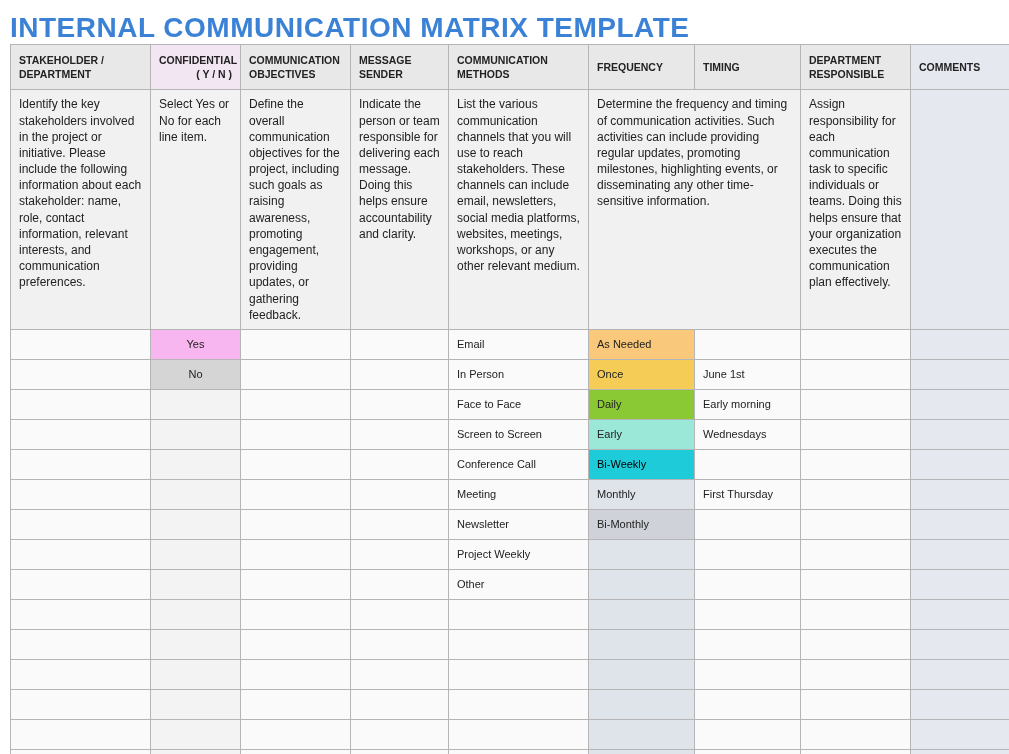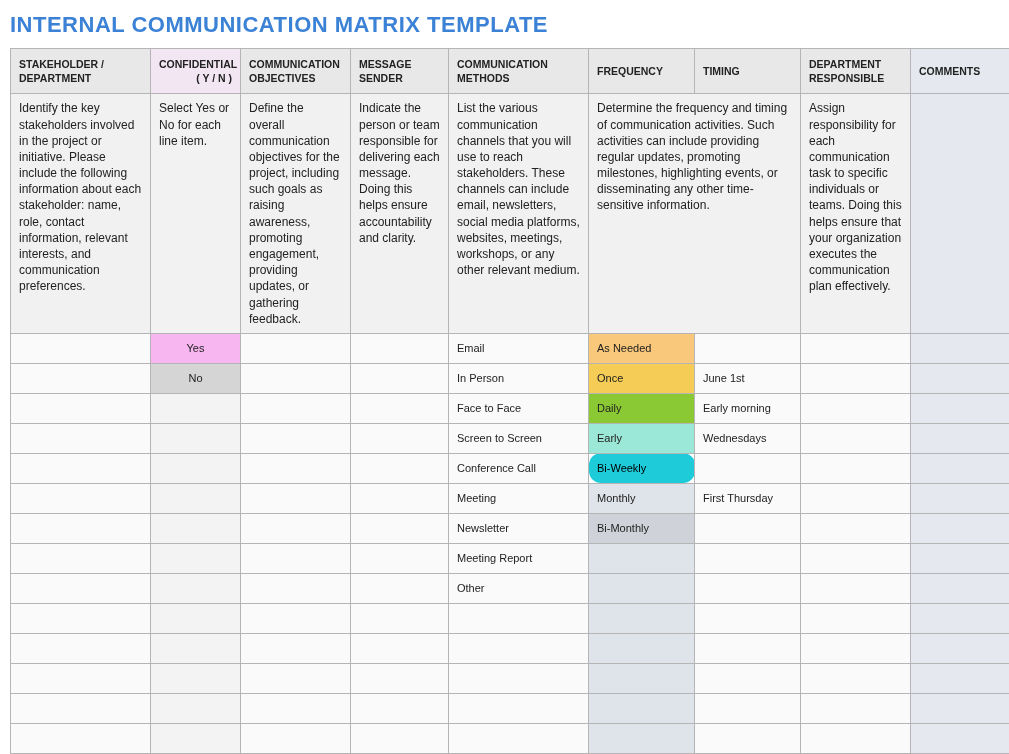--- a/index.html
+++ b/index.html
@@ -4,24 +4,23 @@
 <style>
   * { box-sizing: border-box; margin: 0; padding: 0; }
   body {
     font-family: "Segoe UI", Arial, sans-serif;
     background: #fff;
     padding: 12px 10px;
     width: 1009px;
   }
   .title {
     color: #3b82d6;
-    font-size: 22px;
+    font-size: 28px;
     font-weight: 700;
     letter-spacing: 0.5px;
-    margin-bottom: 10px;
     font-family: "Century Gothic", "Segoe UI", Arial, sans-serif;
   }
   table {
     border-collapse: collapse;
     width: 100%;
     table-layout: fixed;
   }
   th, td {
     border: 1px solid #b5b5b5;
     padding: 6px 8px;
@@ -63,21 +62,21 @@
   tr.datarow td.c8 { background:#fafafa; }
   tr.datarow td.c9 { background:#e5e9ef; }
 
   
   .hl-pink   { background:#f7b6ef !important; }
   .hl-gray   { background:#d5d5d5 !important;margin-left:27px; }
   .hl-orange { background:#f9c87a !important; }
   .hl-yellow { background:#f5cc55 !important; }
   .hl-green  { background:#8ac934 !important; }
   .hl-mint   { background:#9be7d8 !important; }
-  .hl-cyan   { background:#1ecbd9 !important; color:#000;border-radius:12px; }
+  .hl-cyan   { background:#1ecbd9 !important; color:#000; }
   .hl-ltgray { background:#cfd3d9 !important; }
 </style>
 </head>
 <body>
 
 <div class="title">INTERNAL COMMUNICATION MATRIX TEMPLATE</div>
 
 <table>
   <colgroup>
     <col class="col-stake">
@@ -189,21 +188,21 @@
         <td class="c6 hl-ltgray">Bi-Monthly</td>
         <td class="c7"></td>
         <td class="c8"></td>
         <td class="c9"></td>
       </tr>
       <tr class="datarow">
         <td class="c1"></td>
         <td class="c2"></td>
         <td class="c3"></td>
         <td class="c4"></td>
-        <td class="c5">Meeting Report</td>
+        <td class="c5">Project Weekly</td>
         <td class="c6"></td>
         <td class="c7"></td>
         <td class="c8"></td>
         <td class="c9"></td>
       </tr>
       <tr class="datarow">
         <td class="c1"></td>
         <td class="c2"></td>
         <td class="c3"></td>
         <td class="c4"></td>

